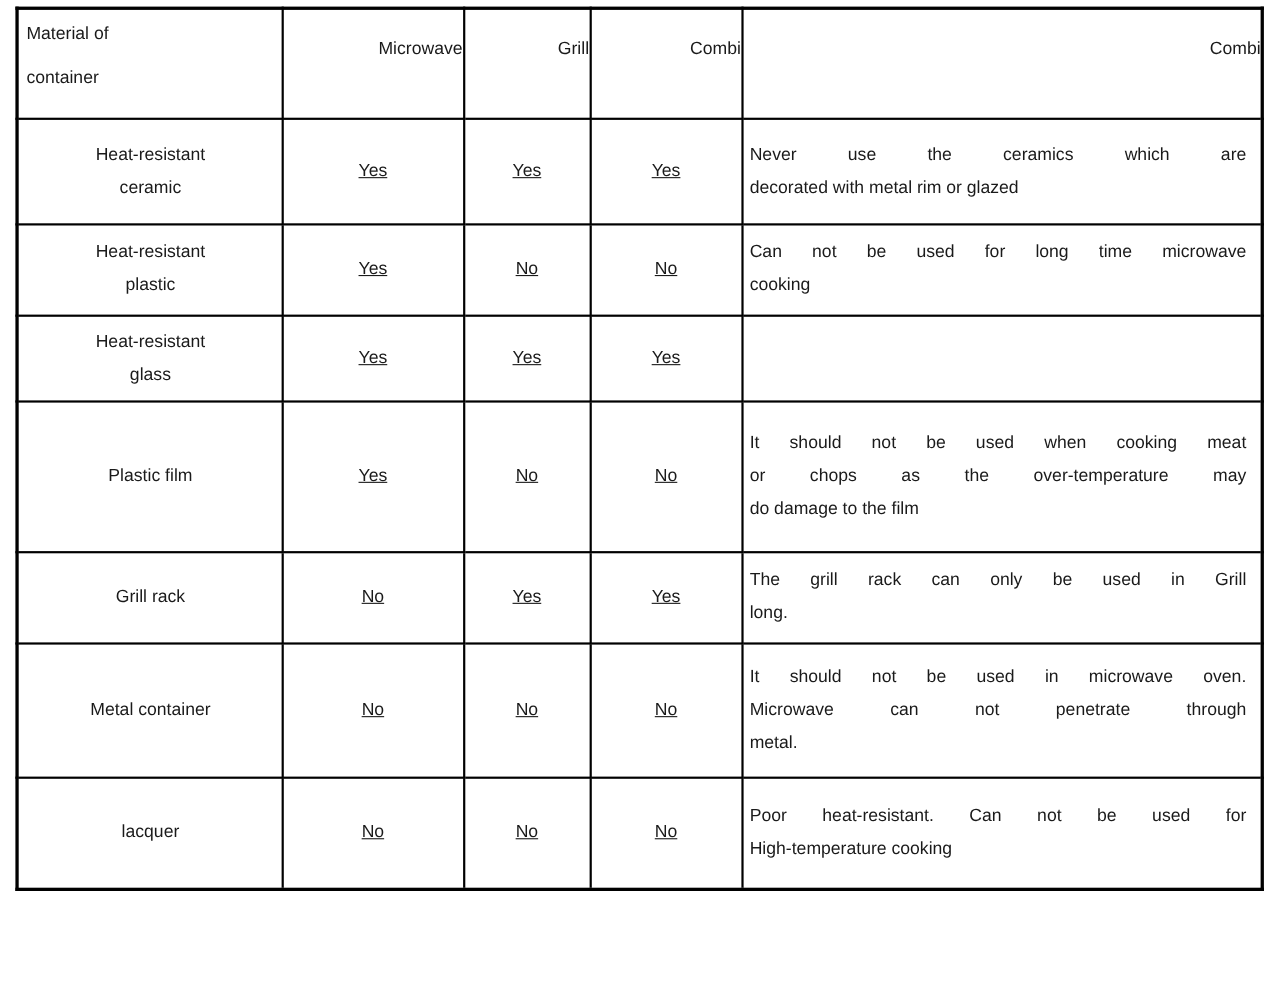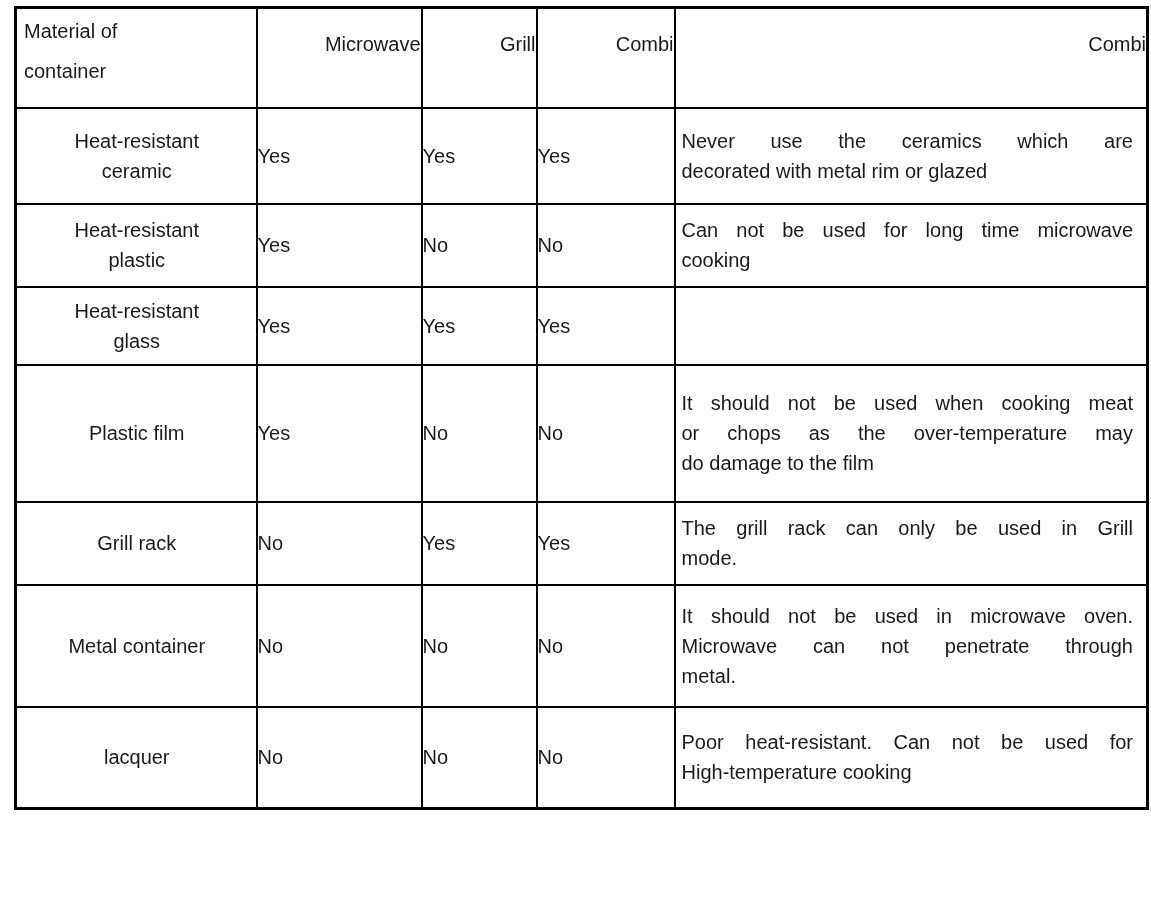--- a/index.html
+++ b/index.html
@@ -9,21 +9,21 @@
     font-family: "Liberation Sans", "DejaVu Sans", sans-serif;
     color: #1a1a1a;
     overflow: hidden;
     box-sizing: border-box;
   }
   table.materials {
     border-collapse: collapse;
     table-layout: fixed;
     width: 1132px;
     margin: 6px 0 0 14px;
-    font-size: 20px;
+    font-size: 16px;
   }
   table.materials, table.materials th, table.materials td {
     border: 2px solid #000000;
   }
   table.materials { border-width: 3px; }
   th, td { padding: 0; overflow: hidden; font-weight: normal; }
 
   thead tr { height: 100px; }
   tbody tr:nth-child(1) { height: 96px; }
   tbody tr:nth-child(2) { height: 83px; }
@@ -46,22 +46,24 @@
     padding-top: 24px;
     line-height: 23px;
   }
   .c-mat {
     text-align: center;
     vertical-align: middle;
     padding: 0 6px 0 7px;
     line-height: 30px;
   }
   .c-yn {
+    text-align: center;
     vertical-align: middle;
     line-height: 24px;
+    text-decoration: underline;
   }
   .c-notes {
     text-align: left;
     vertical-align: middle;
     padding: 0 13px 0 6px;
     line-height: 30px;
     border-radius: 10px;
   }
   .c-notes .line.j {
     text-align: justify;
@@ -144,21 +146,21 @@
         </tr>
         <tr>
           <td class="c-mat">
             <div class="line">Grill rack</div>
           </td>
           <td class="c-yn">No</td>
           <td class="c-yn">Yes</td>
           <td class="c-yn">Yes</td>
           <td class="c-notes">
             <div class="line j">The grill rack can only be used in Grill</div>
-            <div class="line">mode.</div>
+            <div class="line">long.</div>
           </td>
         </tr>
         <tr>
           <td class="c-mat">
             <div class="line">Metal container</div>
           </td>
           <td class="c-yn">No</td>
           <td class="c-yn">No</td>
           <td class="c-yn">No</td>
           <td class="c-notes">

